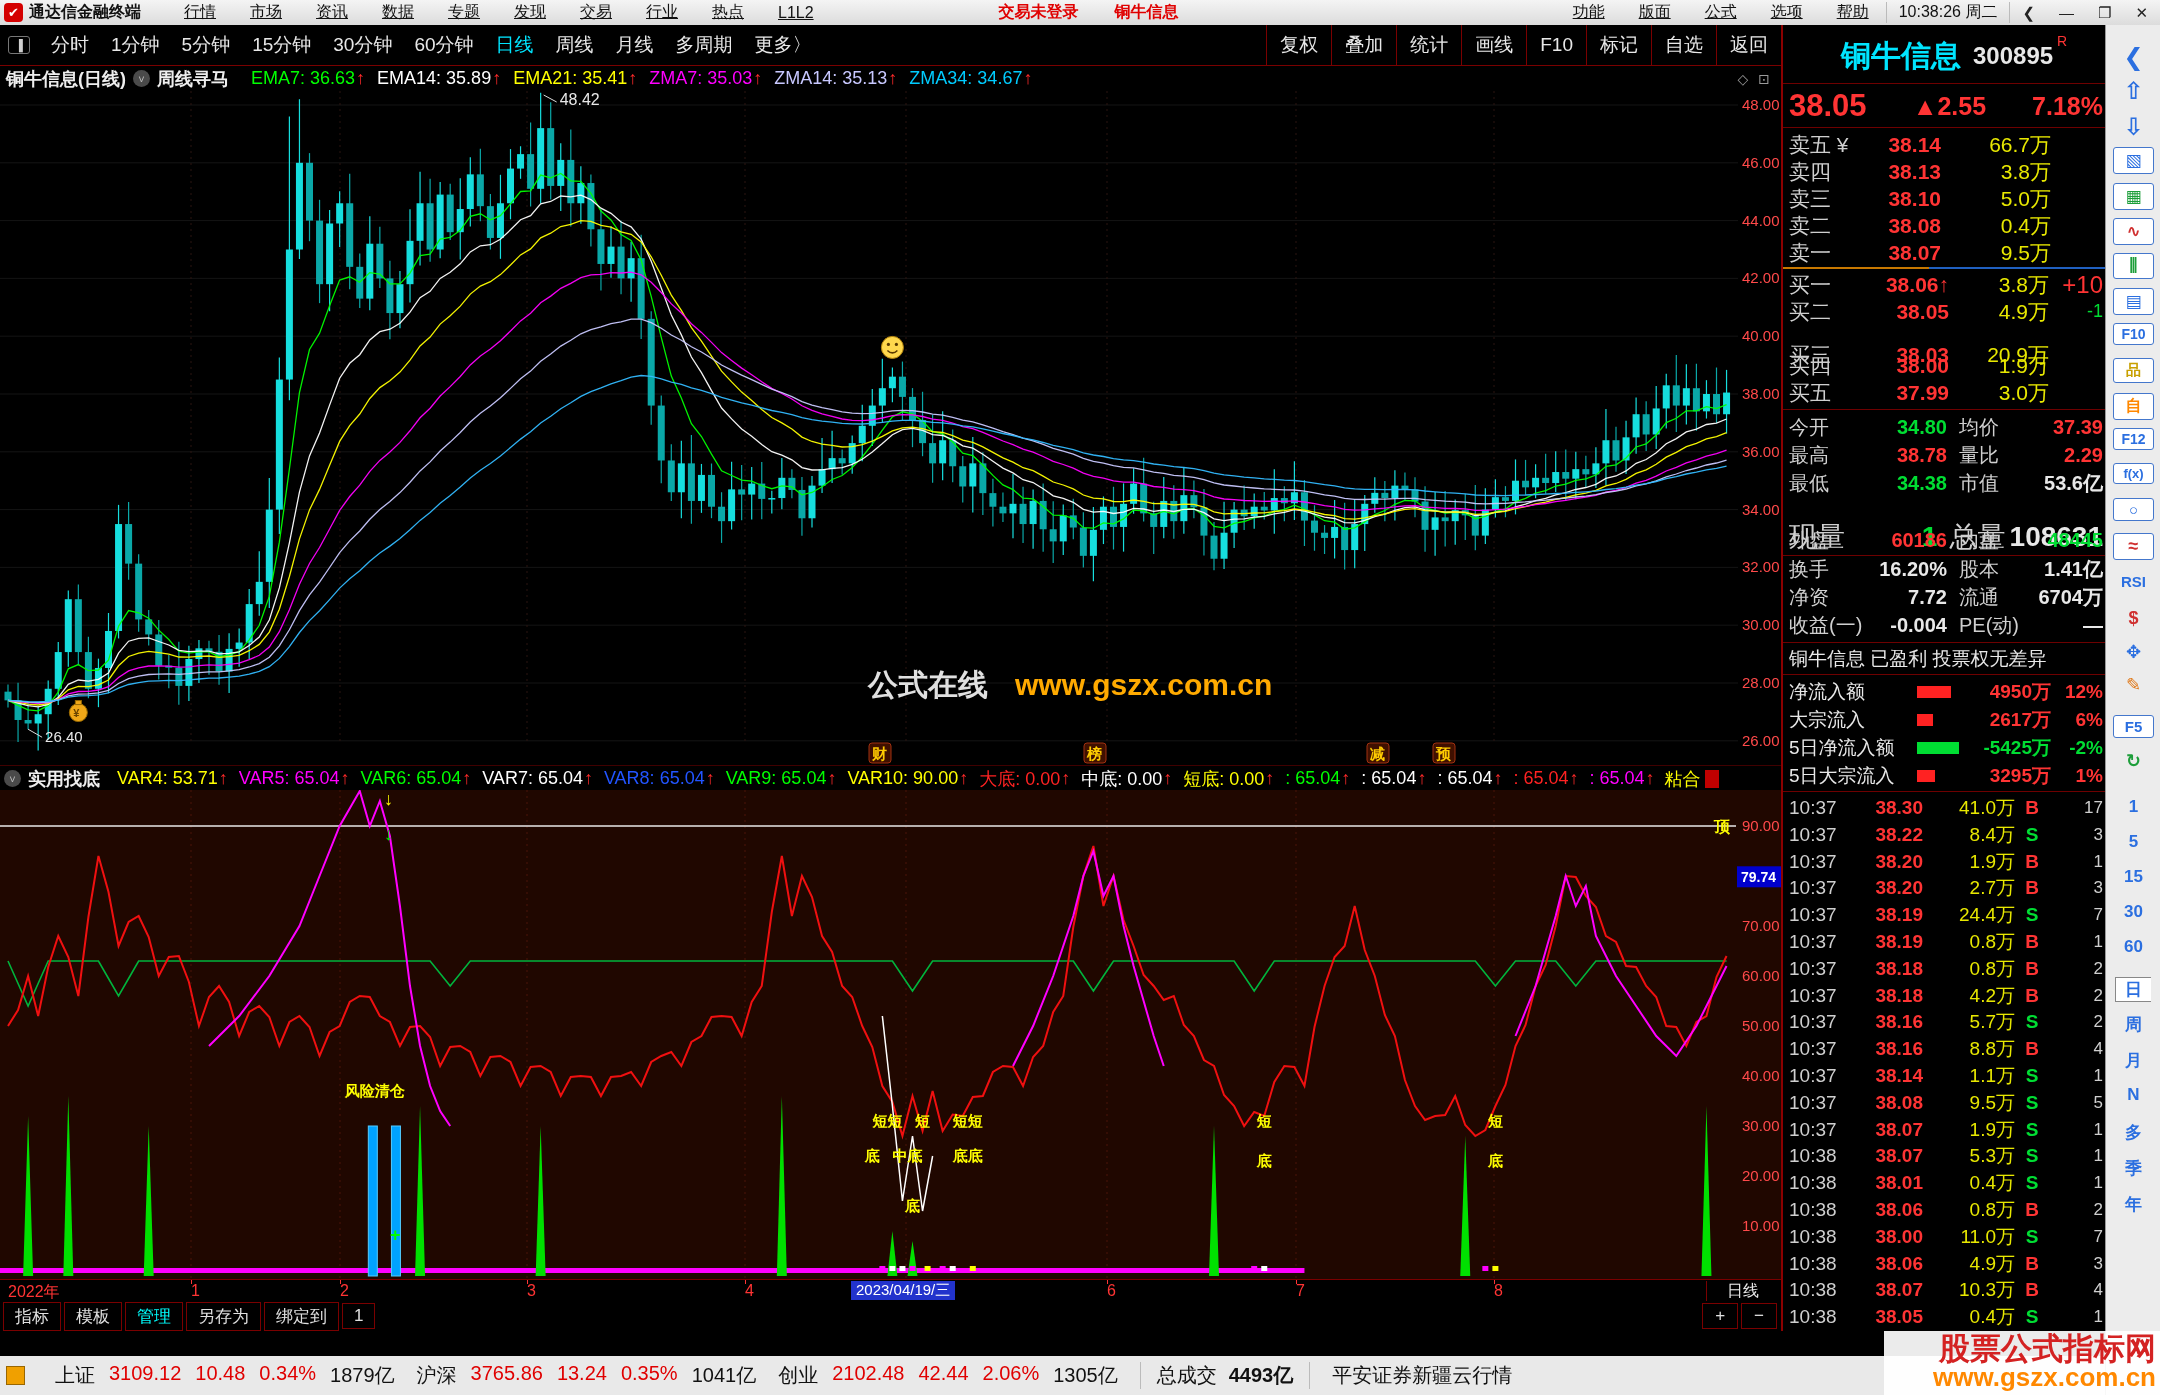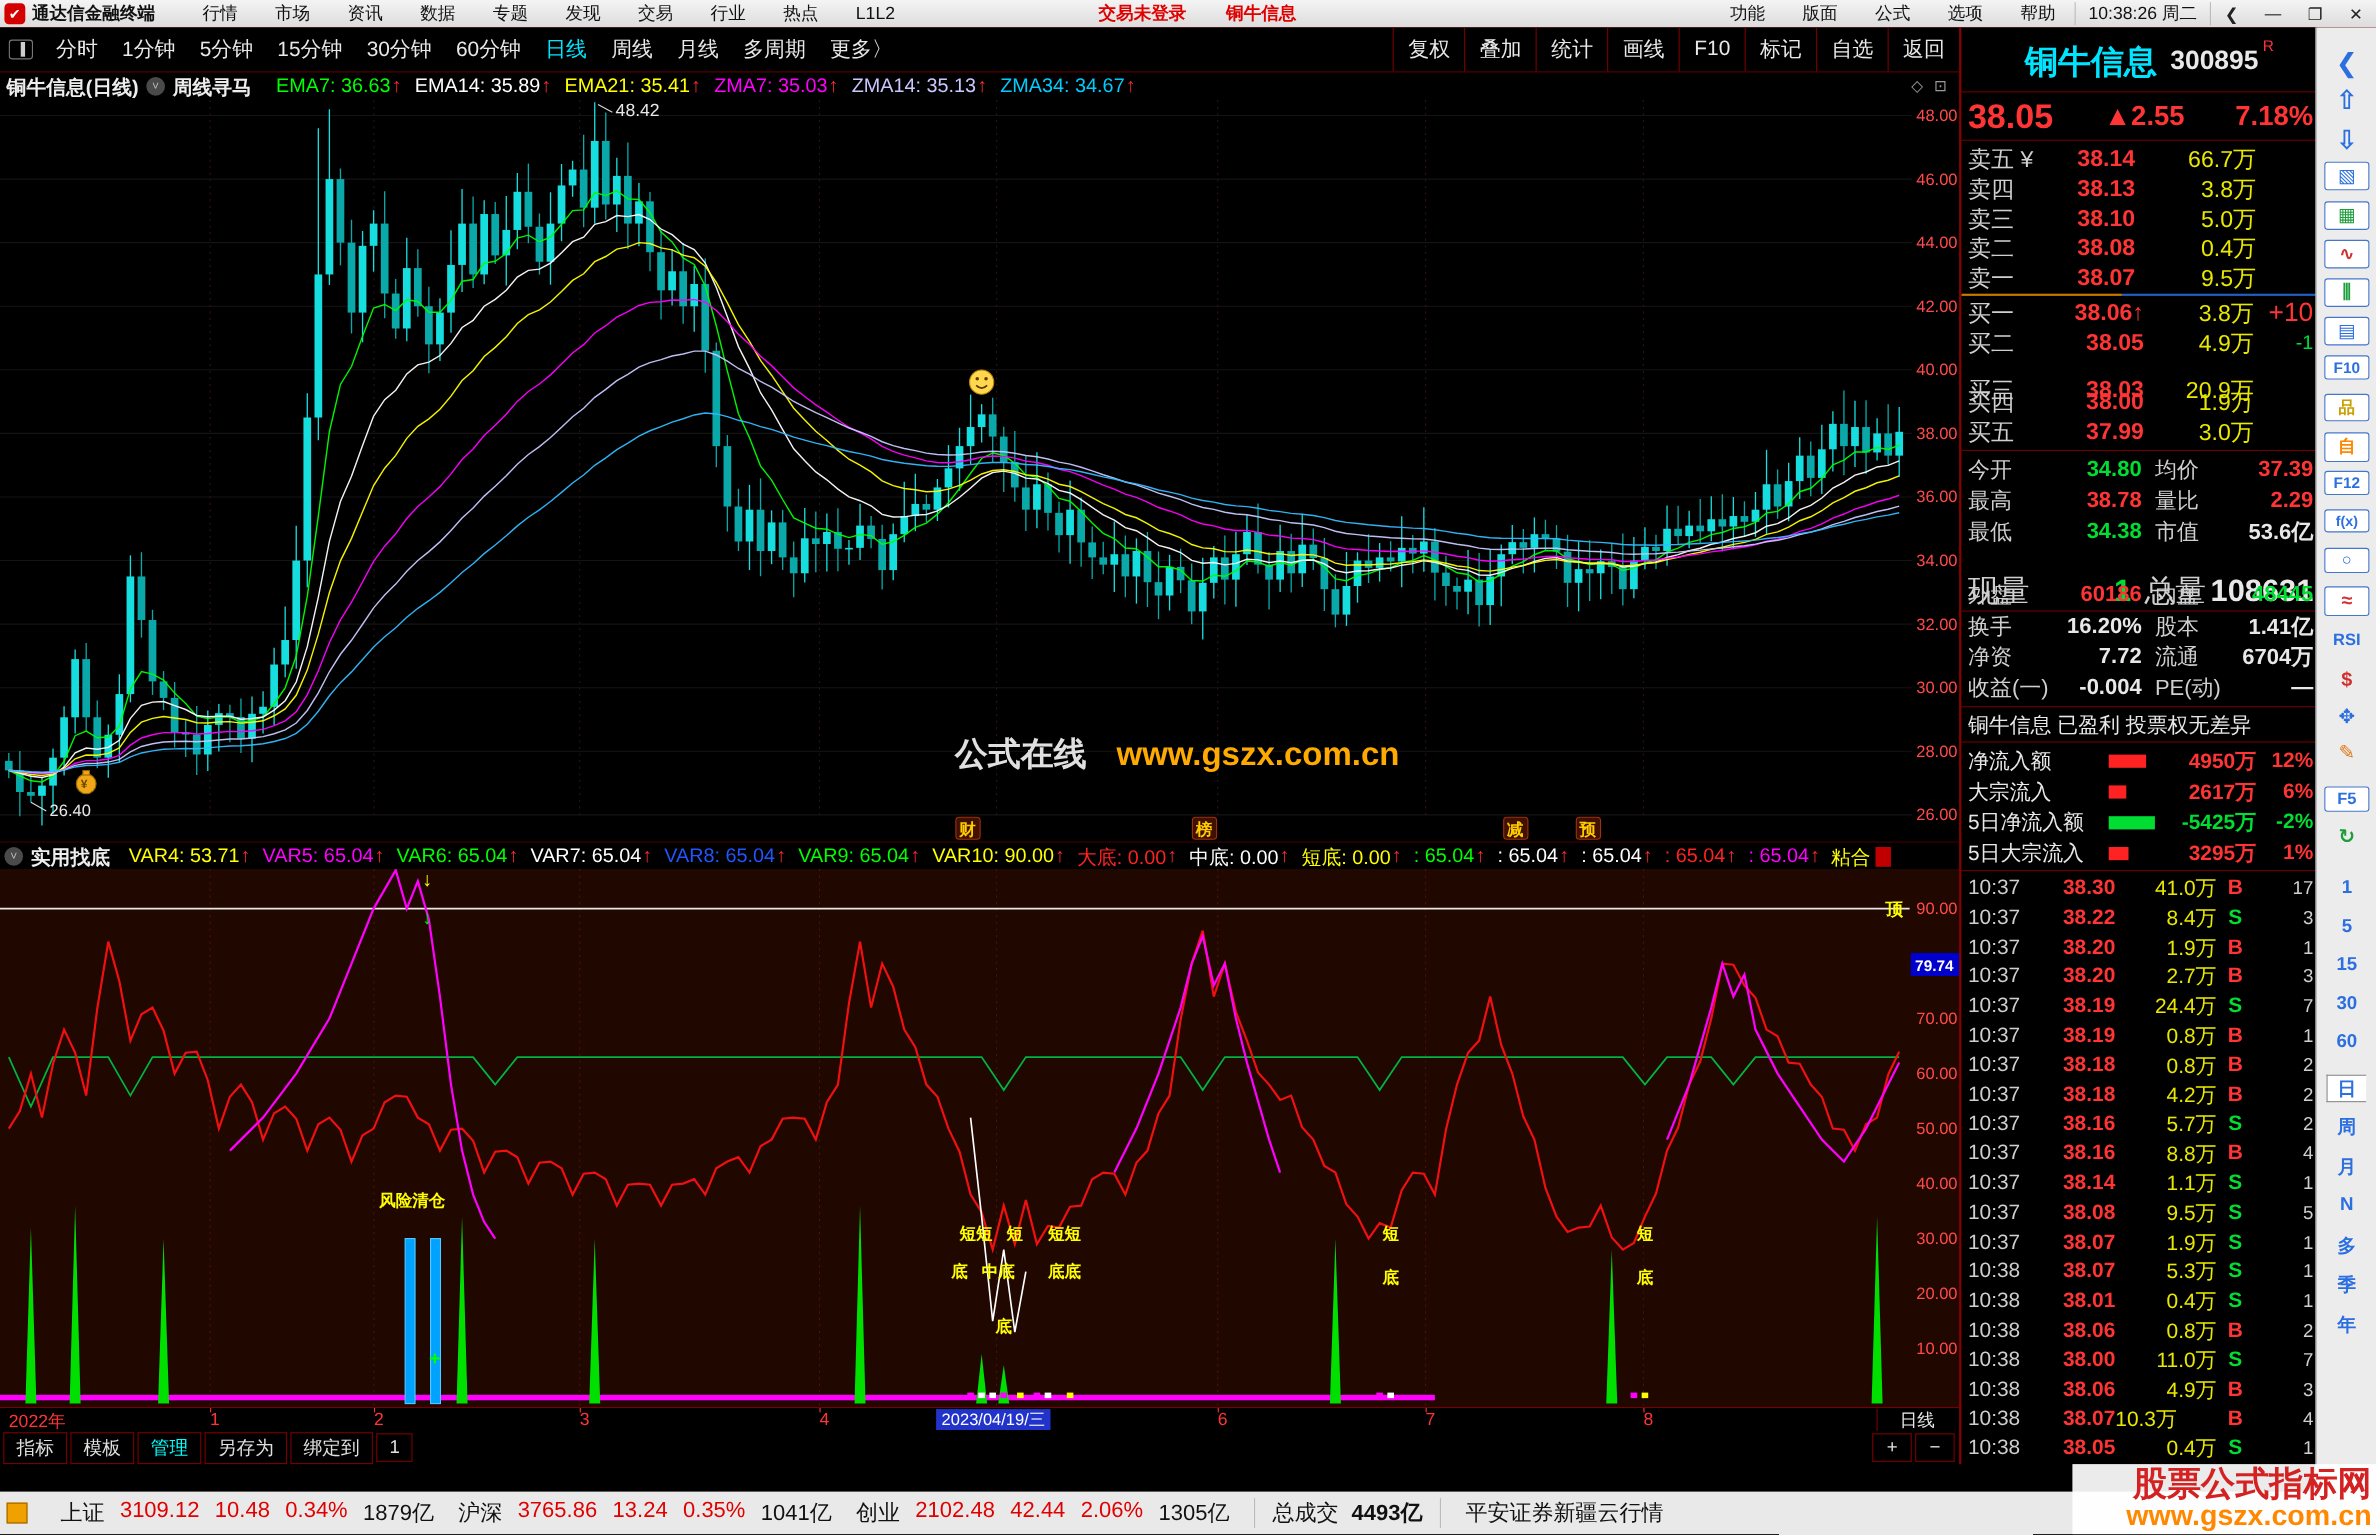--- a/index.html
+++ b/index.html
@@ -5,21 +5,21 @@
   html,body{margin:0;padding:0;background:#000;}
   #app{position:relative;width:2160px;height:1395px;background:#000;overflow:hidden;
        font-family:"Liberation Sans","DejaVu Sans",sans-serif;}
   .abs{position:absolute;}
   
   #menubar{left:0;top:0;width:2160px;height:25px;background:linear-gradient(#f4f4f4,#dcdcdc);
            display:flex;align-items:center;font-size:16px;color:#111;border-bottom:1px solid #b40000;}
   #menubar .logo{width:19px;height:19px;background:#d40000;border-radius:4px;margin:0 6px 0 4px;
            color:#fff;font-weight:bold;font-size:13px;display:flex;align-items:center;justify-content:center;}
   #menubar .title{font-weight:bold;margin-right:26px;}
-  #menubar .mi{padding:0 17px;}
+  #menubar .mi{padding:0 17px;text-decoration:underline;}
   #menubar .redtx{color:#e00000;font-weight:bold;padding:0 18px;}
   #menubar .clock{padding:0 12px;border-left:1px solid #bbb;border-right:1px solid #bbb;}
   #menubar .wc{padding:0 12px;font-size:15px;color:#222;}
   
   #toolbar{left:0;top:25px;width:1781px;height:40px;background:#000;display:flex;align-items:center;
            border-bottom:1px solid #7a0000;color:#e8e8e8;font-size:19px;}
   #toolbar .wicon{color:#cfcfcf;border:1px solid #777;border-radius:3px;width:20px;height:16px;
            margin:0 10px 0 8px;display:flex;align-items:center;justify-content:center;font-size:11px;}
   #toolbar .pi{padding:0 11px;}
   #toolbar .pi.act{color:#00e5ff;}
@@ -987,21 +987,21 @@
       <div class="qrow" style="top: 1225.6px; height: 26px; font-size: 19px;">
         <span class="gry" style="width: 62px;">10:38</span>
         <span class="red" style="width: 72px; text-align: right; font-weight: bold;">38.06</span>
         <span class="yel" style="width: 92px; text-align: right;">4.9万</span>
         <span class="red" style="width: 34px; text-align: center; font-weight: bold;">B</span>
         <span class="gry" style="flex: 1 1 0%; text-align: right; font-size: 17px;">3</span>
       </div>
       <div class="qrow" style="top: 1252.4px; height: 26px; font-size: 19px;">
         <span class="gry" style="width: 62px;">10:38</span>
         <span class="red" style="width: 72px; text-align: right; font-weight: bold;">38.07</span>
-        <span class="yel" style="width: 92px; text-align: left;">10.3万</span>
+        <span class="yel" style="width: 92px; text-align: right;">10.3万</span>
         <span class="red" style="width: 34px; text-align: center; font-weight: bold;">B</span>
         <span class="gry" style="flex: 1 1 0%; text-align: right; font-size: 17px;">4</span>
       </div>
       <div class="qrow" style="top: 1279.2px; height: 26px; font-size: 19px;">
         <span class="gry" style="width: 62px;">10:38</span>
         <span class="red" style="width: 72px; text-align: right; font-weight: bold;">38.05</span>
         <span class="yel" style="width: 92px; text-align: right;">0.4万</span>
         <span class="grn" style="width: 34px; text-align: center; font-weight: bold;">S</span>
         <span class="gry" style="flex: 1 1 0%; text-align: right; font-size: 17px;">1</span>
       </div>

